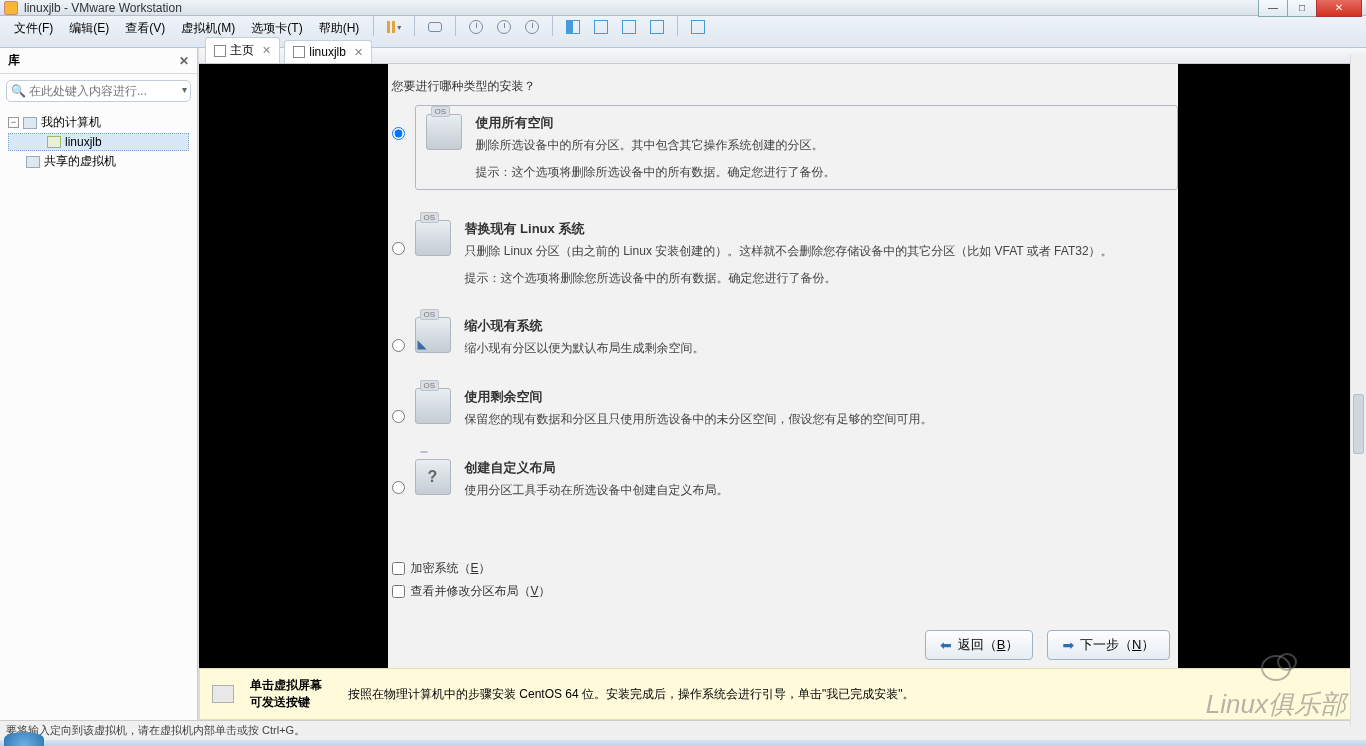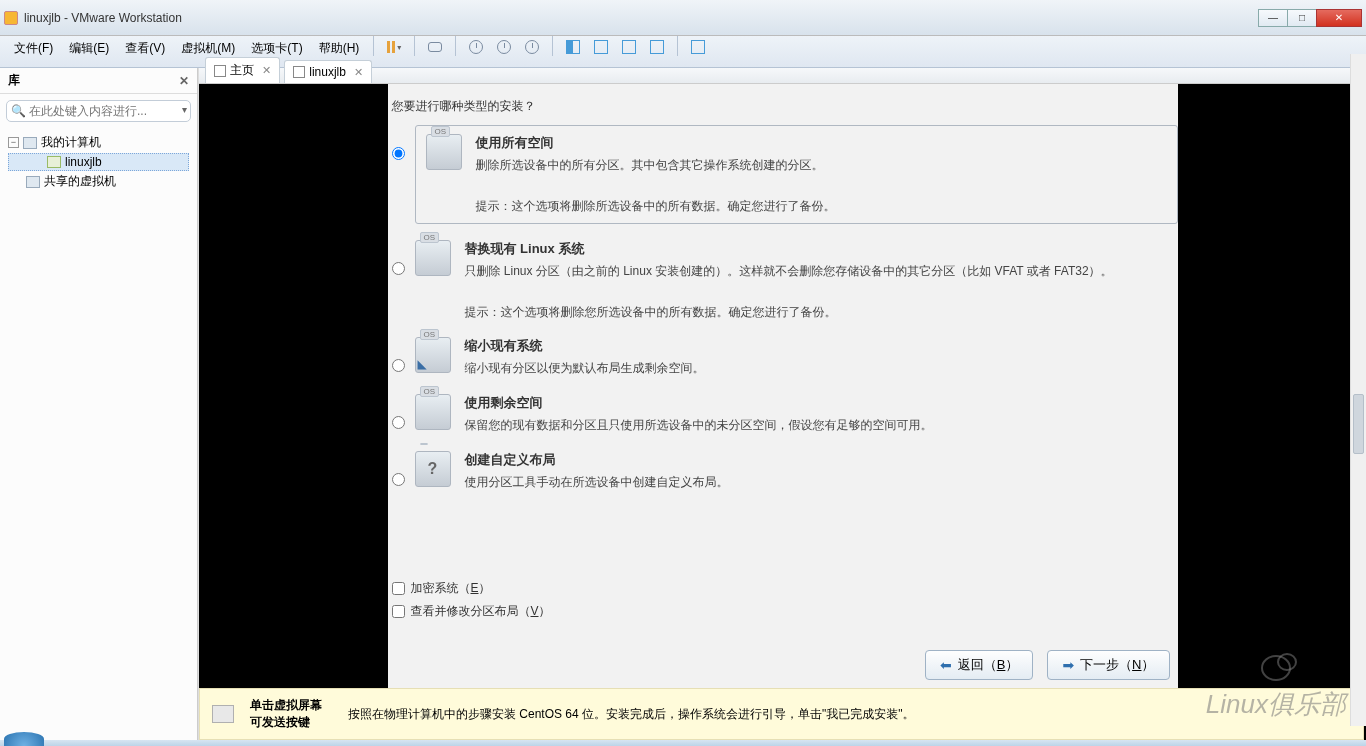--- a/index.html
+++ b/index.html
@@ -1,19 +1,19 @@
 <!DOCTYPE html>
 <html><head>
 <meta charset="utf-8">
 <style>
 * { margin: 0; padding: 0; box-sizing: border-box; font-family: "Microsoft YaHei", "Segoe UI", Tahoma, sans-serif; }
 body { background: #e8e8e8; width: 1366px; height: 746px; overflow: hidden; position: relative; }
 
 
-.titlebar { height: 36px; background: linear-gradient(#f0f4f8, #d8e2ec); display: flex; align-items: center; padding: 0 4px; font-size: 12px; color: #333; border-bottom: 1px solid #bbb; }
+.titlebar { height: 16px; background: linear-gradient(#f0f4f8, #d8e2ec); display: flex; align-items: center; padding: 0 4px; font-size: 12px; color: #333; border-bottom: 1px solid #bbb; }
 .titlebar .icon-box { width: 14px; height: 14px; background: #f7b733; border: 1px solid #c88; margin-right: 6px; border-radius: 2px; }
 .titlebar .title-text { flex: 0 0 auto; }
 .titlebar .fill { flex: 1; }
 .win-controls { display: flex; gap: 0; }
 .win-btn { width: 30px; height: 18px; border: 1px solid #8aa; background: linear-gradient(#f6f9fc,#e1eaf2); font-size: 10px; display: flex; align-items: center; justify-content: center; margin-left: -1px; }
 .win-btn.close { background: linear-gradient(#e56b5f,#d2311f); color: #fff; width: 46px; border-color:#a33; }
 
 
 .menubar { height: 32px; background: linear-gradient(#eef3f8,#dfe7f1); display: flex; padding: 0 6px; font-size: 12px; border-bottom: 1px solid #b5c3d4; }
 .menubar .menu-item { padding: 4px 8px; cursor: default; }
@@ -48,33 +48,33 @@
 .tabstrip { height:16px; background:linear-gradient(#f6f8fa,#e8ecf0); display:flex; align-items:flex-end; padding:0 6px; gap:4px; border-bottom:1px solid #ccc;}
 .tab { display:flex; align-items:center; gap:4px; padding:4px 8px; font-size:12px; background:#fff; border:1px solid #c5cfd8; border-bottom:none; border-radius:3px 3px 0 0;}
 .tab .tabicon { width:12px;height:12px;border:1px solid #888;}
 .tab.active { background:#fff; font-weight:normal;}
 .tab .tx { font-size:11px; color:#888; margin-left:4px;}
 
 
 .vm-area { flex:1; background:#000; display:flex; flex-direction:column; position:relative;}
 .installer { background:#f2f2f2; margin: 0 auto; width: 790px; flex:1; display:flex; flex-direction:column; color:#333; font-size:12px; padding:14px 0 8px 0; position:relative;}
 .installer .prompt { padding:0 12px 10px 4px; }
-.opt-list { display:flex; flex-direction:column; gap:16px; padding-left:4px;}
+.opt-list { display:flex; flex-direction:column; gap:30px; padding-left:4px;}
 .opt { display:flex; align-items:flex-start; gap:10px; }
 .opt input[type=radio]{ margin-top:22px; width:13px;height:13px;}
 .opt.selected-frame .opt-body { border:1px solid #b0b8c2; border-radius:3px; padding:8px 10px;}
 .opt-body { flex:1; display:flex; gap:14px; padding:0 10px 0 0;}
 .opt-icon { width:36px; height:36px; background:linear-gradient(#e8eef2,#c5ccd4); border:1px solid #aeb6c0; border-radius:3px; position:relative; flex-shrink:0;}
 .opt-icon::before { content:"OS"; position:absolute; top:-9px; left:4px; font-size:8px; background:#d9dee4; border:1px solid #bcc5cf; padding:0 3px; border-radius:2px; color:#777;}
 .opt-icon.custom::before { content:""; }
 .opt-icon.custom::after { content:"?"; position:absolute; inset:0; display:flex; align-items:center; justify-content:center; font-size:16px; color:#666; font-weight:bold;}
 .opt-icon.shrink::after { content:"◣"; position:absolute; bottom:1px; left:2px; font-size:12px; color:#3a6ea5;}
 .opt-text .t { font-weight:bold; font-size:13px; margin-bottom:4px;}
 .opt-text .d { color:#444; line-height:1.55; }
-.opt-text .hint { margin-top:22px;}
+.opt-text .hint { margin-top:8px;}
 
 .spacer { flex:1; }
 .checks { padding-left:4px; display:flex; flex-direction:column; gap:6px; margin-bottom:30px;}
 .checks label { display:flex; align-items:center; gap:6px;}
 .checks .uk { text-decoration: underline; }
 
 .nav-row { display:flex; justify-content:flex-end; gap:14px; padding:0 8px;}
 .nav-btn { border:1px solid #9fb2c5; background:linear-gradient(#fefefe,#e4ecf3); padding:5px 14px; border-radius:4px; display:flex; align-items:center; gap:6px; font-size:13px;}
 .nav-btn .arr { color:#2f6fae; font-size:14px;}
 

